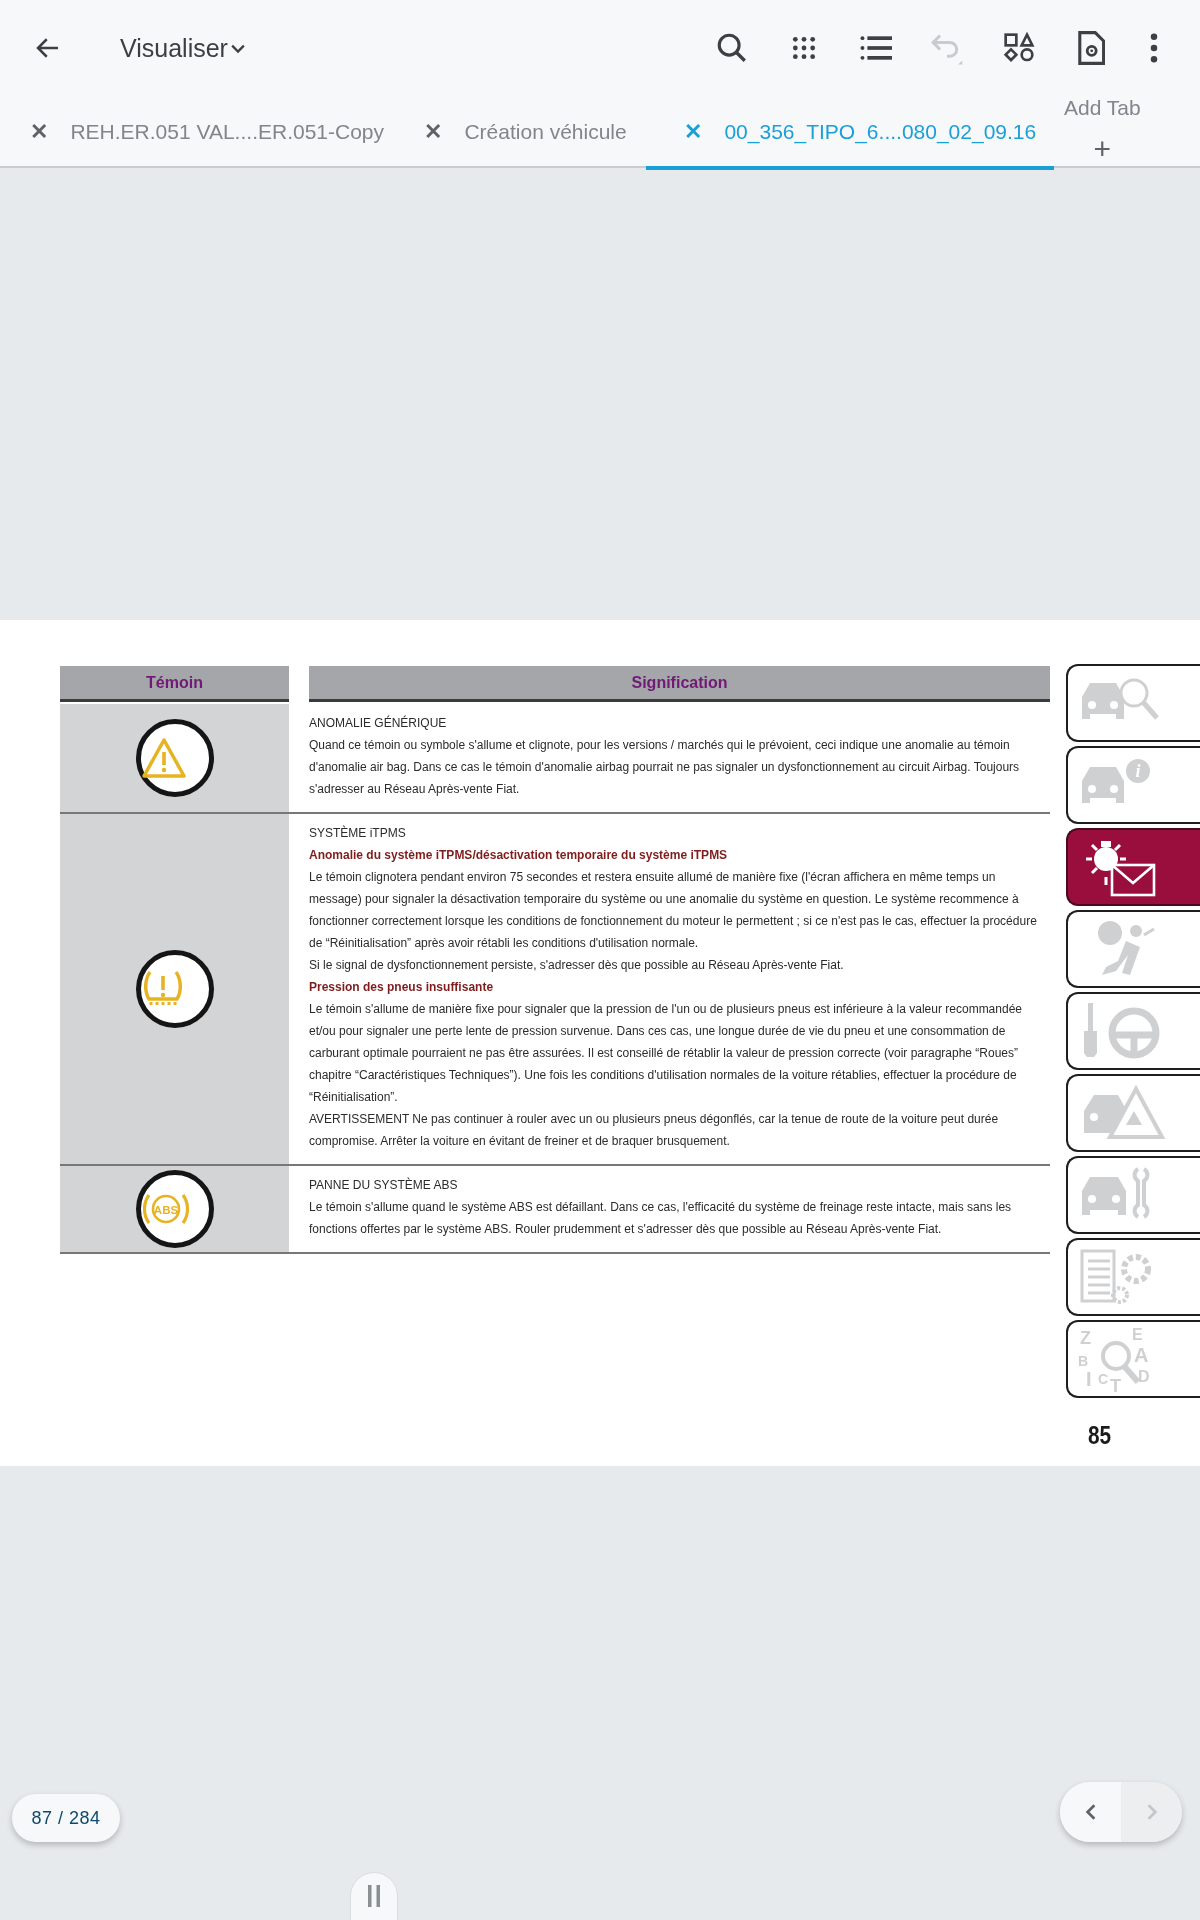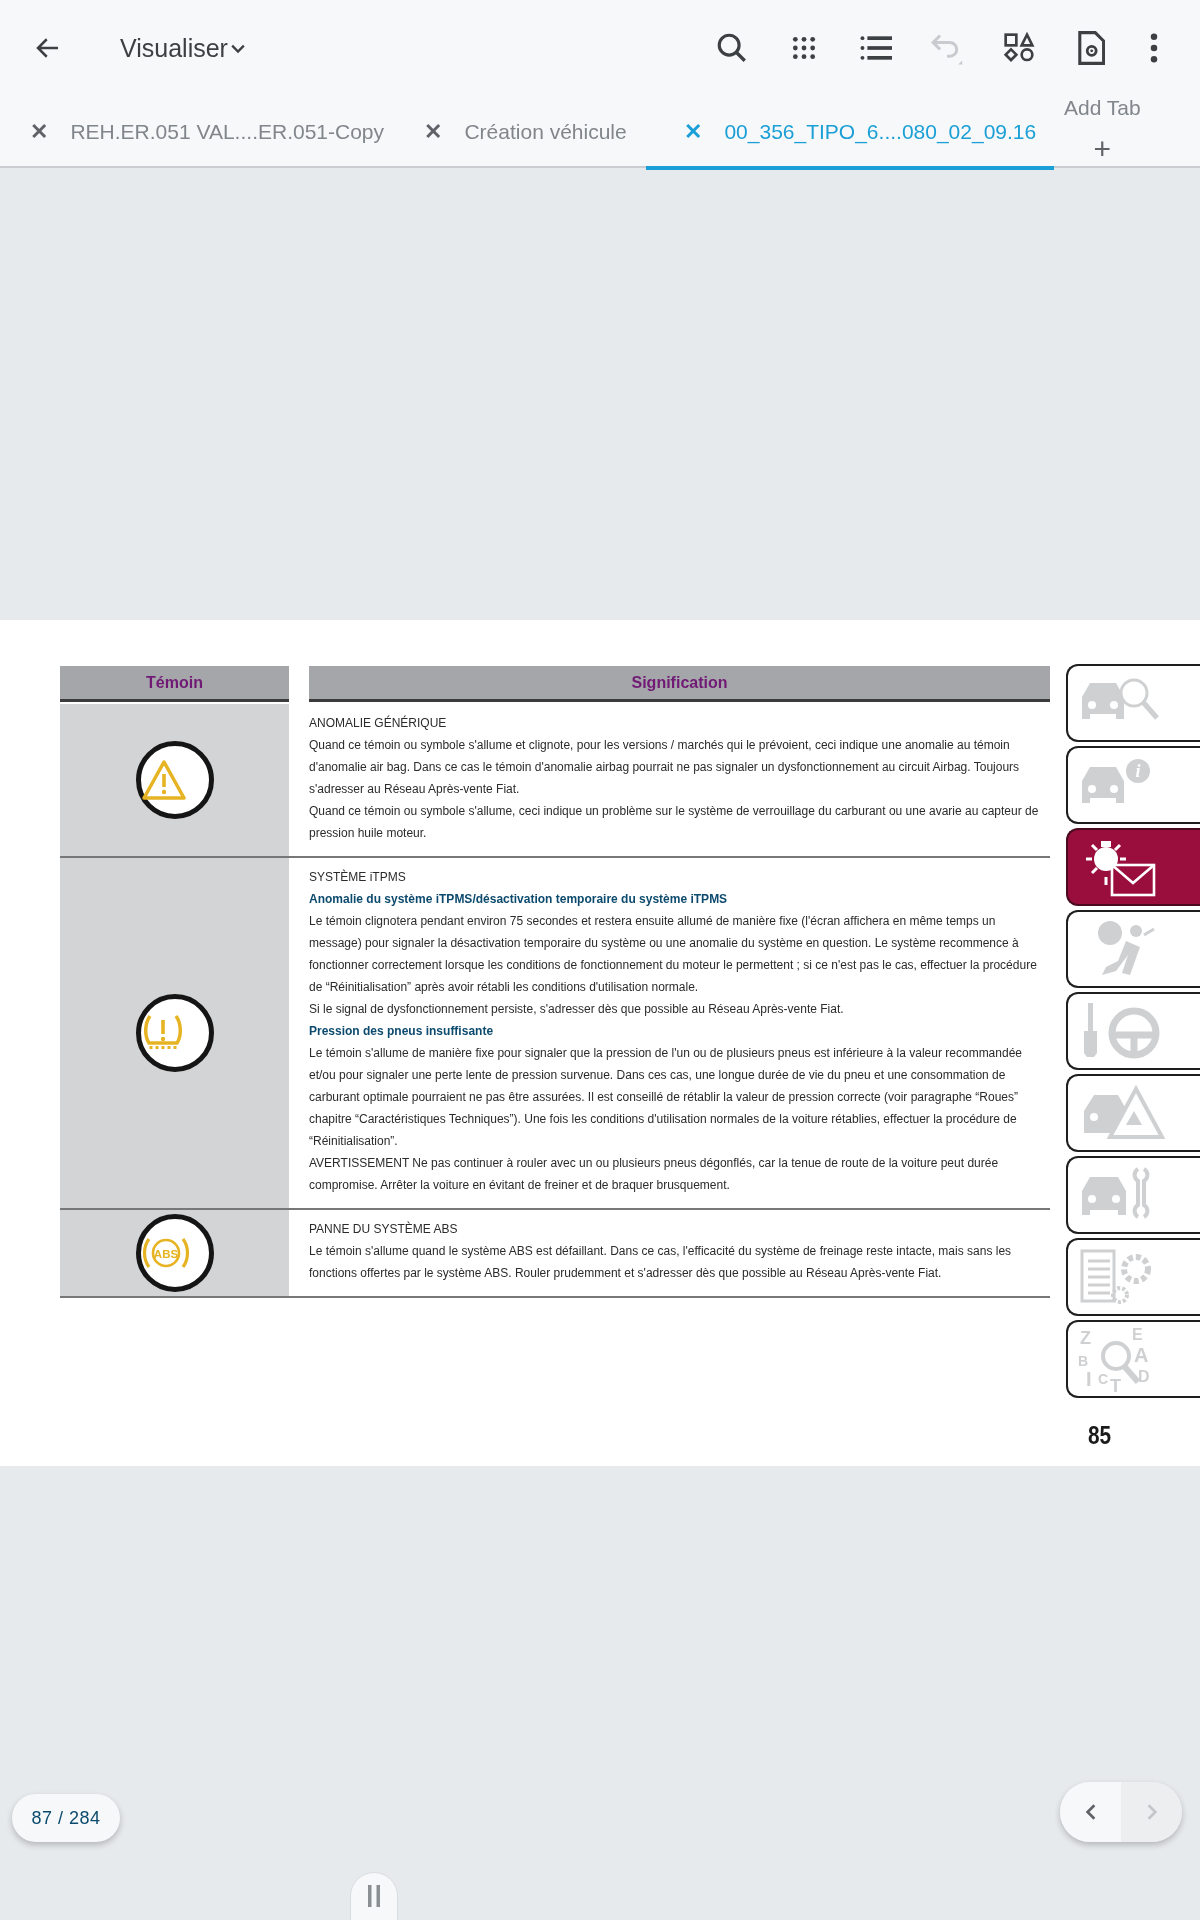--- a/index.html
+++ b/index.html
@@ -28,21 +28,21 @@
   .page { position: absolute; left: 0; top: 620px; width: 1200px; height: 846px; background: #ffffff; }
   .doc-table { position: absolute; left: 60px; top: 46px; width: 990px; }
   .th-row { position: relative; height: 38px; }
   .th { position: absolute; top: 0; height: 36px; background: #a5a6a9; color: #701a75; font-weight: bold; font-size: 16px; display: flex; align-items: center; justify-content: center; border-bottom: 3px solid #3b3b3b; }
   .th.c1 { left: 0; width: 229px; }
   .th.c2 { left: 249px; width: 741px; }
   .row { position: relative; border-bottom: 2px solid #777; }
   .row .iconcell { position: absolute; left: 0; top: 0; bottom: 0; width: 229px; background: #d3d4d6; display: flex; align-items: center; justify-content: center; }
   .row .text { margin-left: 249px; padding: 8px 8px 12px 0; font-size: 12px; line-height: 22px; color: #2b2b2b; }
   .row .text .h { display: block; }
-  .row .text b { display: block; font-weight: bold; color: #0c4a6e; }
+  .row .text b { display: block; font-weight: bold; color: #7f1d1d; }
   .row .text span.p { display: block; }
   .lamp { width: 78px; height: 78px; border: 5px solid #151515; border-radius: 50%; background: #fff; display: flex; align-items: center; justify-content: flex-start; }
 
   
   .chapters { position: absolute; left: 1066px; top: 44px; width: 140px; }
   .chap { position: absolute; left: 0; width: 140px; height: 78px; border: 2px solid #1e1e1e; border-right: none; border-radius: 12px 0 0 12px; background: #fff; display: flex; align-items: center; padding-left: 8px; }
   .chap.active { background: #9a0e3e; border-color: #4a0a1f; }
   .pagenum { position: absolute; left: 1088px; top: 800px; font-size: 26px; font-weight: bold; color: #1b1b1b; font-family: "Liberation Sans", sans-serif; transform: scaleX(0.8); transform-origin: left; }
 
   
@@ -164,21 +164,20 @@
           <svg width="46" height="42" viewBox="0 0 46 42">
               <path d="M23 3L43 39H3z" fill="none" stroke="#e6b422" stroke-width="3.5" stroke-linejoin="round"></path>
               <rect x="21.2" y="15" width="3.6" height="13" fill="#e6b422"></rect>
               <circle cx="23" cy="33" r="2.2" fill="#e6b422"></circle>
             </svg>
         </div>
       </div>
       <div class="text">
         <span class="h">ANOMALIE GÉNÉRIQUE</span>
         <span class="p">Quand ce témoin ou symbole s'allume et clignote, pour les versions / marchés qui le prévoient, ceci indique une anomalie au témoin d'anomalie air bag. Dans ce cas le témoin d'anomalie airbag pourrait ne pas signaler un dysfonctionnement au circuit Airbag. Toujours s'adresser au Réseau Après-vente Fiat.</span>
-        <span class="p">Quand ce témoin ou symbole s'allume, ceci indique un problème sur le système de verrouillage du carburant ou une avarie au capteur de pression huile moteur.</span>
       </div>
     </div>
 
     <div class="row">
       <div class="iconcell">
         <div class="lamp">
           <svg width="44" height="40" viewBox="0 0 44 40">
               <path d="M9 3C4 10 3 22 8 30h28c5-8 4-20-1-27" fill="none" stroke="#e6b422" stroke-width="3.5"></path>
               <path d="M10 33v3M16 33v3M22 33v3M28 33v3M34 33v3" stroke="#e6b422" stroke-width="3"></path>
               <rect x="20.2" y="7" width="3.6" height="14" fill="#e6b422"></rect>

